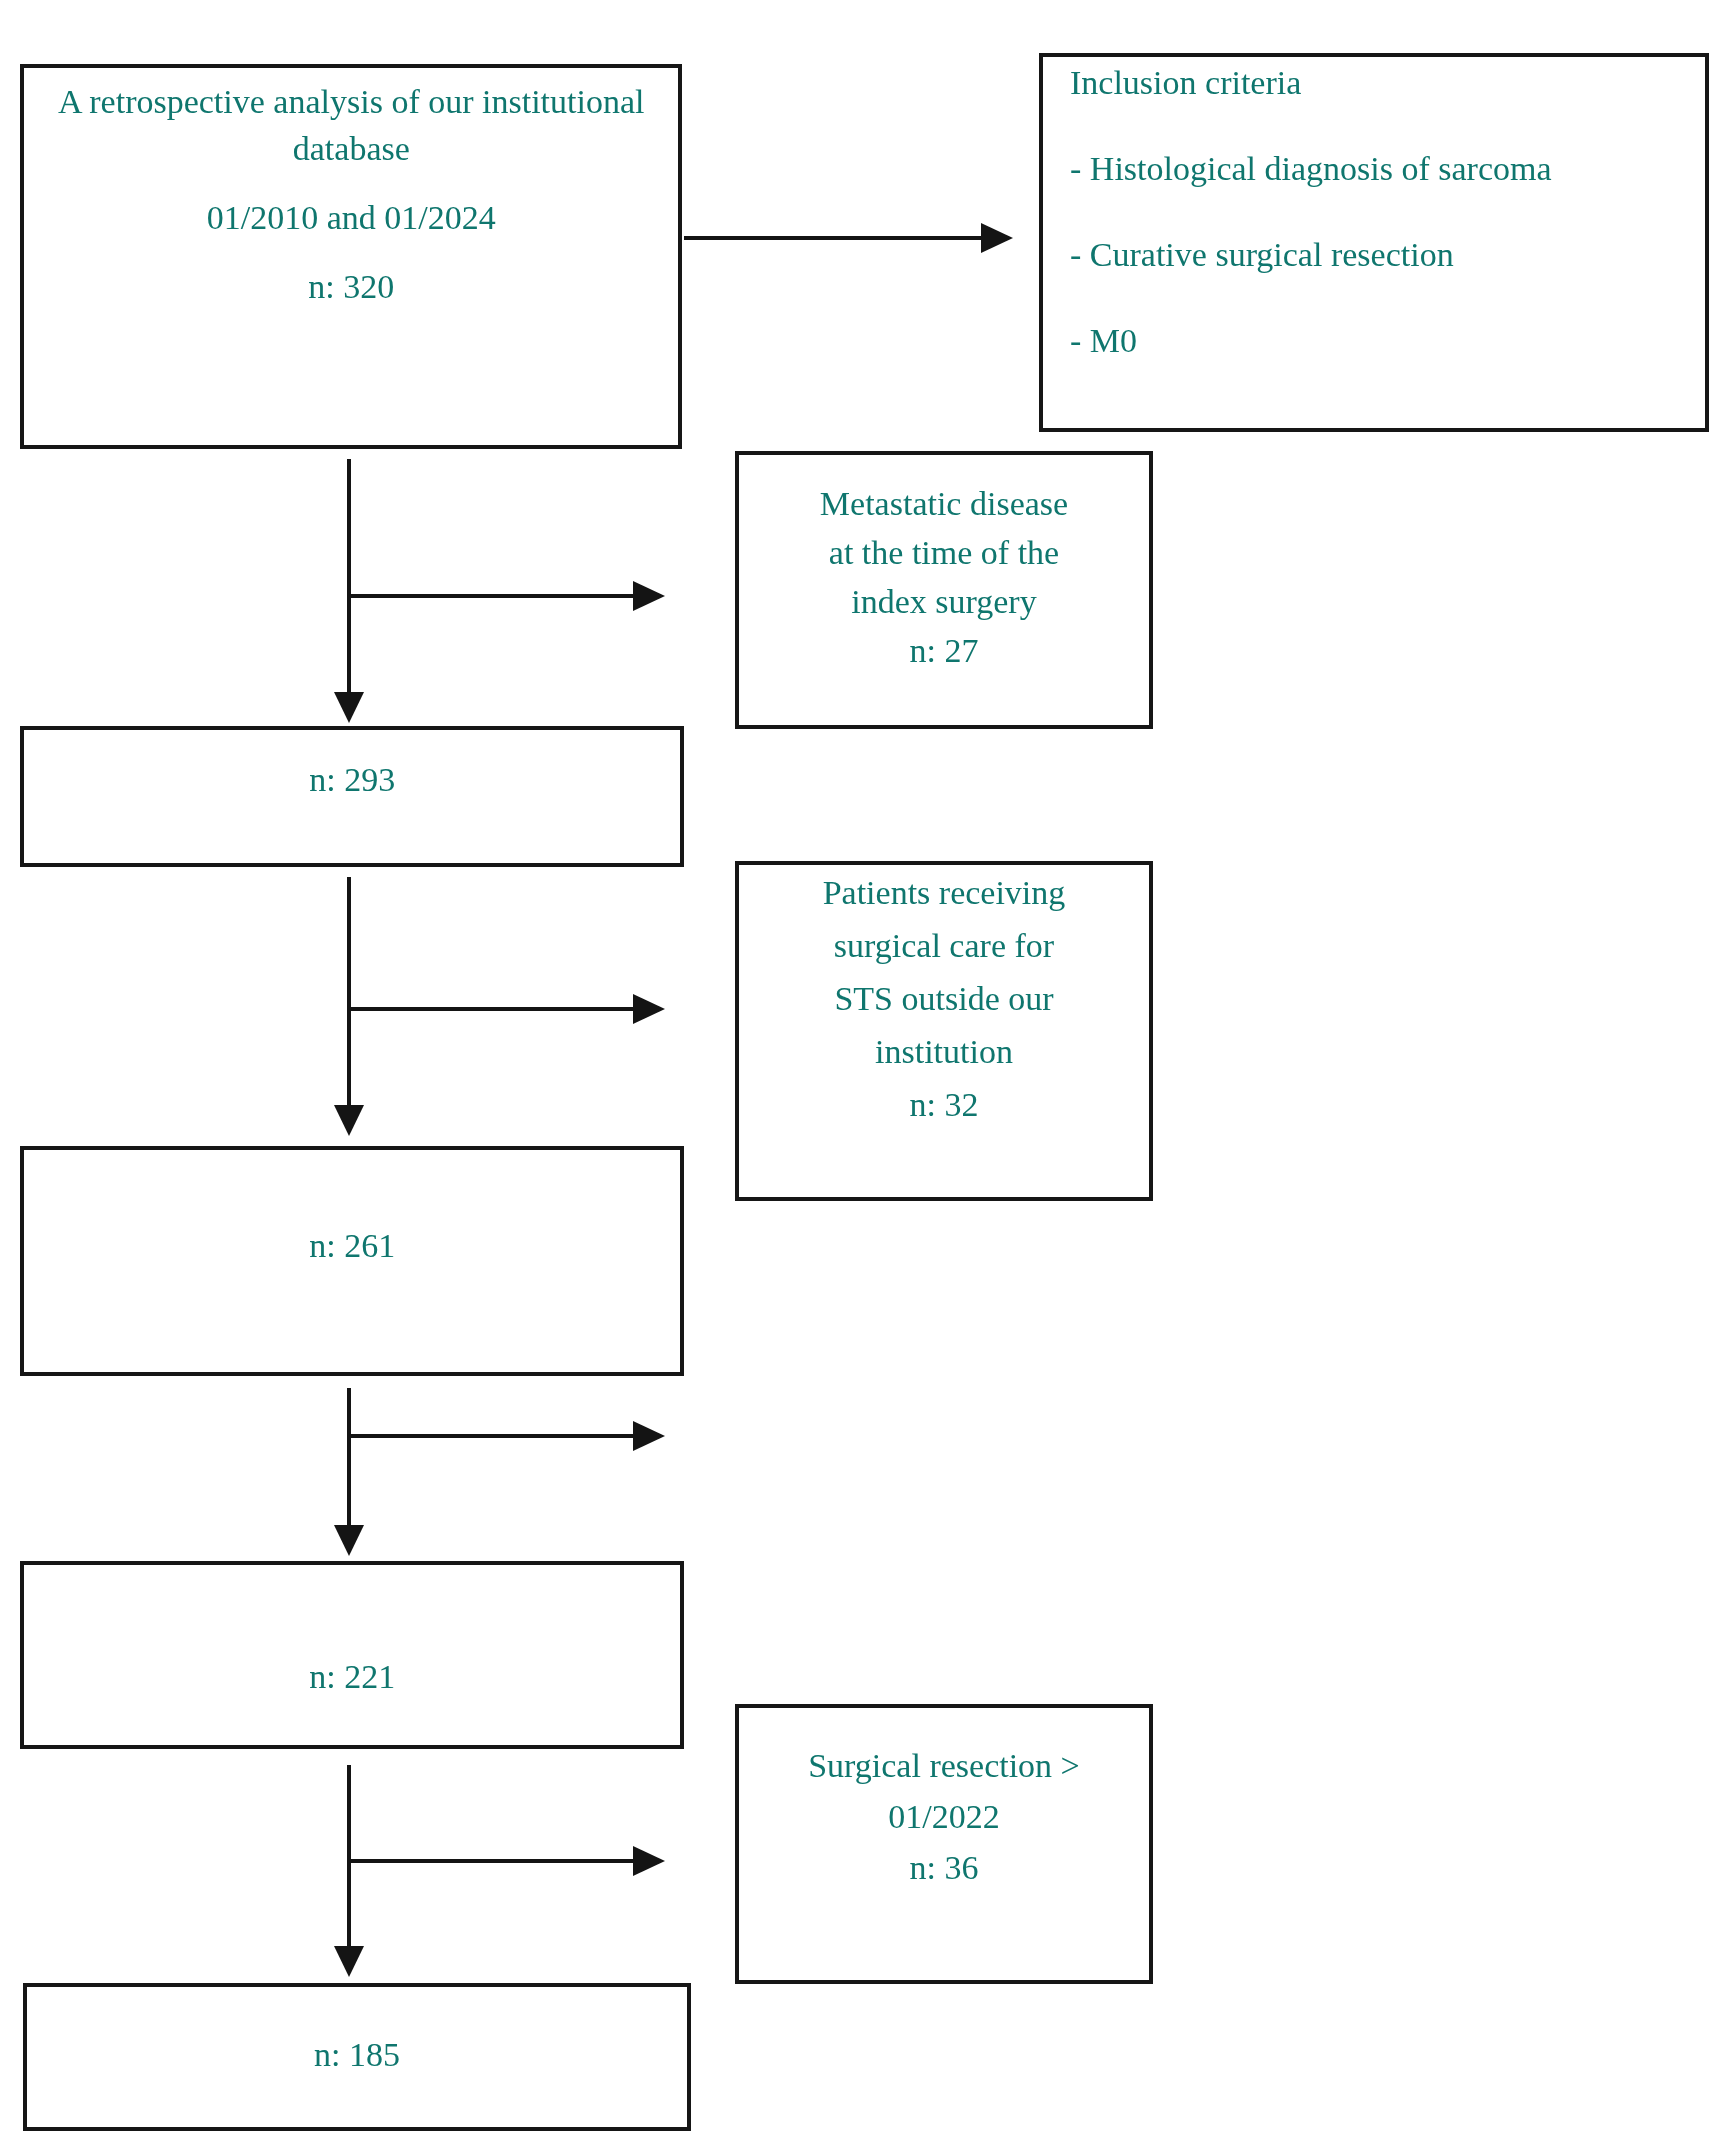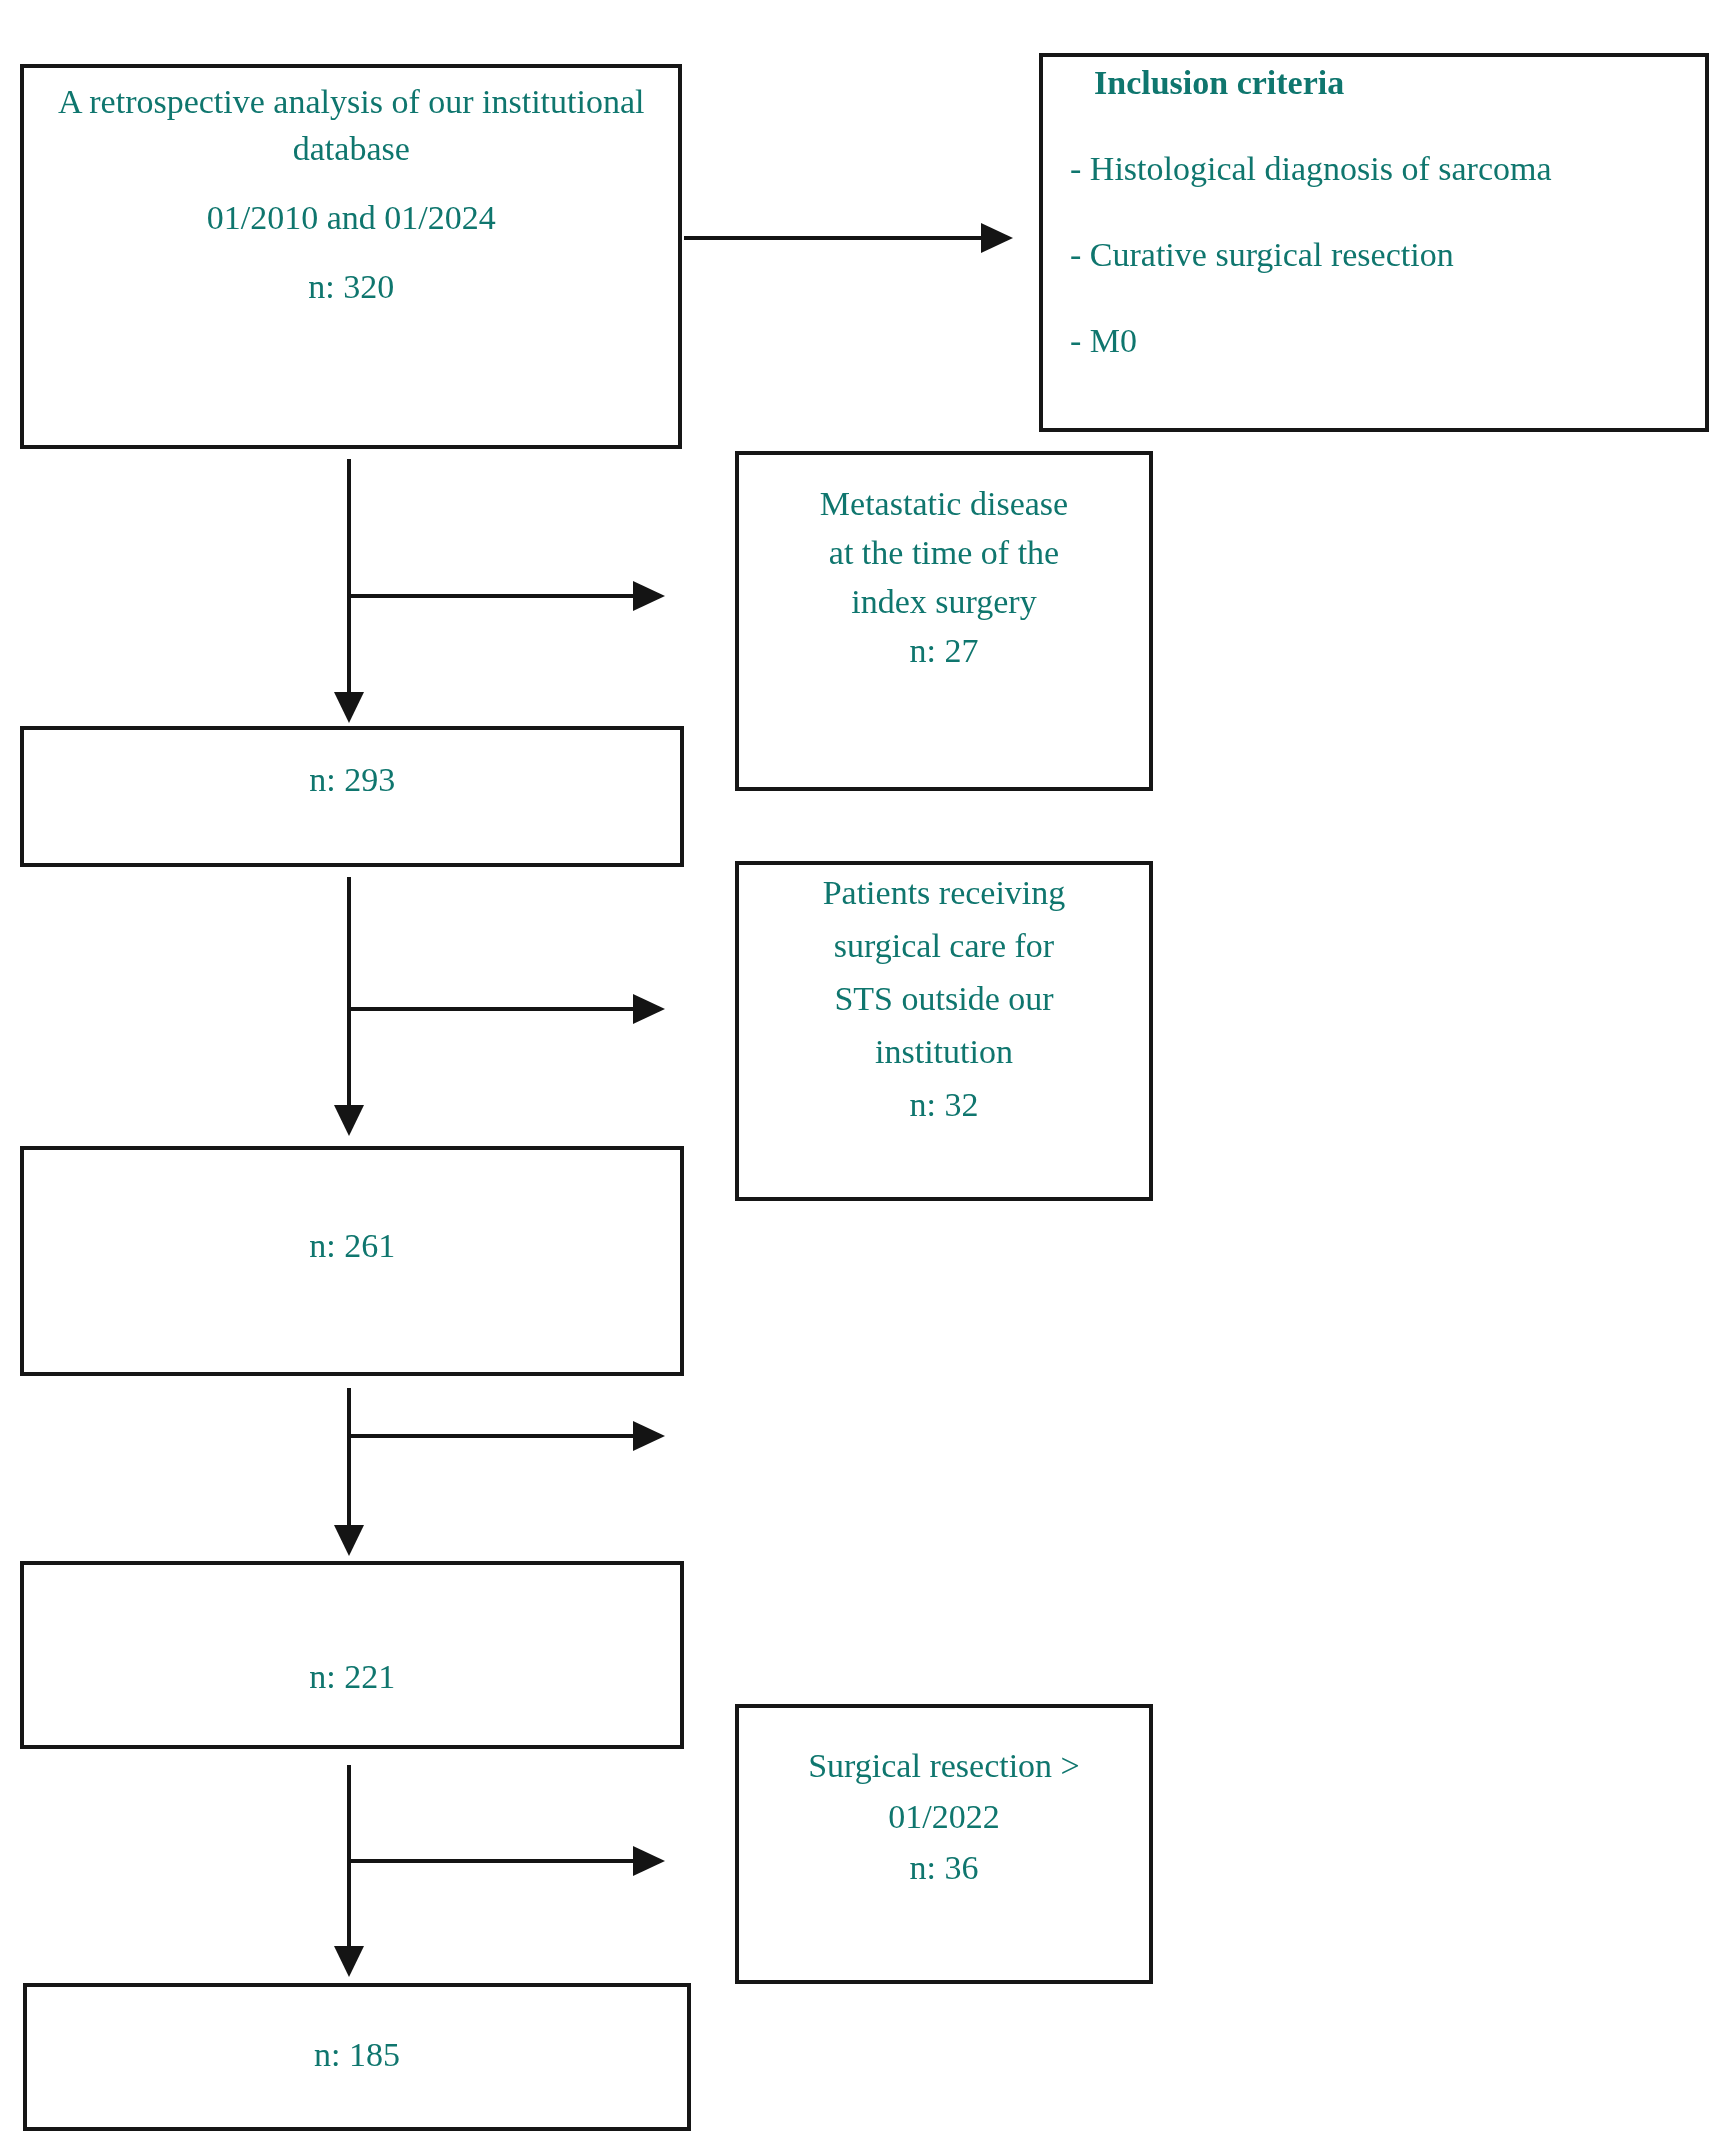--- a/index.html
+++ b/index.html
@@ -37,26 +37,26 @@
   .count-2 { top: 1146px; height: 230px; padding-top: 72px; }
   .count-3 { top: 1561px; height: 188px; padding-top: 88px; }
   .count-4 { left: 23px; top: 1983px; width: 668px; height: 148px; padding-top: 44px; }
 
   
   .inclusion {
     left: 1039px; top: 53px; width: 670px; height: 379px;
     text-align: left; line-height: 43px;
     padding: 4.1px 13.5px 0 27px;
   }
-  .inclusion .title { font-weight: bold; margin-left: 24px; }
+  .inclusion .title { font-weight: normal; }
   .inclusion .items > div { margin-top: 43px; }
 
   
   .side { left: 735px; width: 418px; text-align: center; }
-  .side-1 { top: 451px;  height: 340px; padding-top: 24.4px; line-height: 49px; }
+  .side-1 { top: 451px;  height: 278px; padding-top: 24.4px; line-height: 49px; }
   .side-2 { top: 861px; height: 340px; padding-top: 1.4px;  line-height: 53px; }
   .side-3 { top: 1285px; height: 279px; padding-top: 26px; line-height: 50px; }
   .side-4 { top: 1704px; height: 280px; padding-top: 32px; line-height: 51px; }
 
   
   .hline, .vline { position: absolute; background: #141414; }
   .hline { height: 4.1px; }
   .vline { width: 4.1px; }
   .tri-right {
     position: absolute; width: 0; height: 0;

